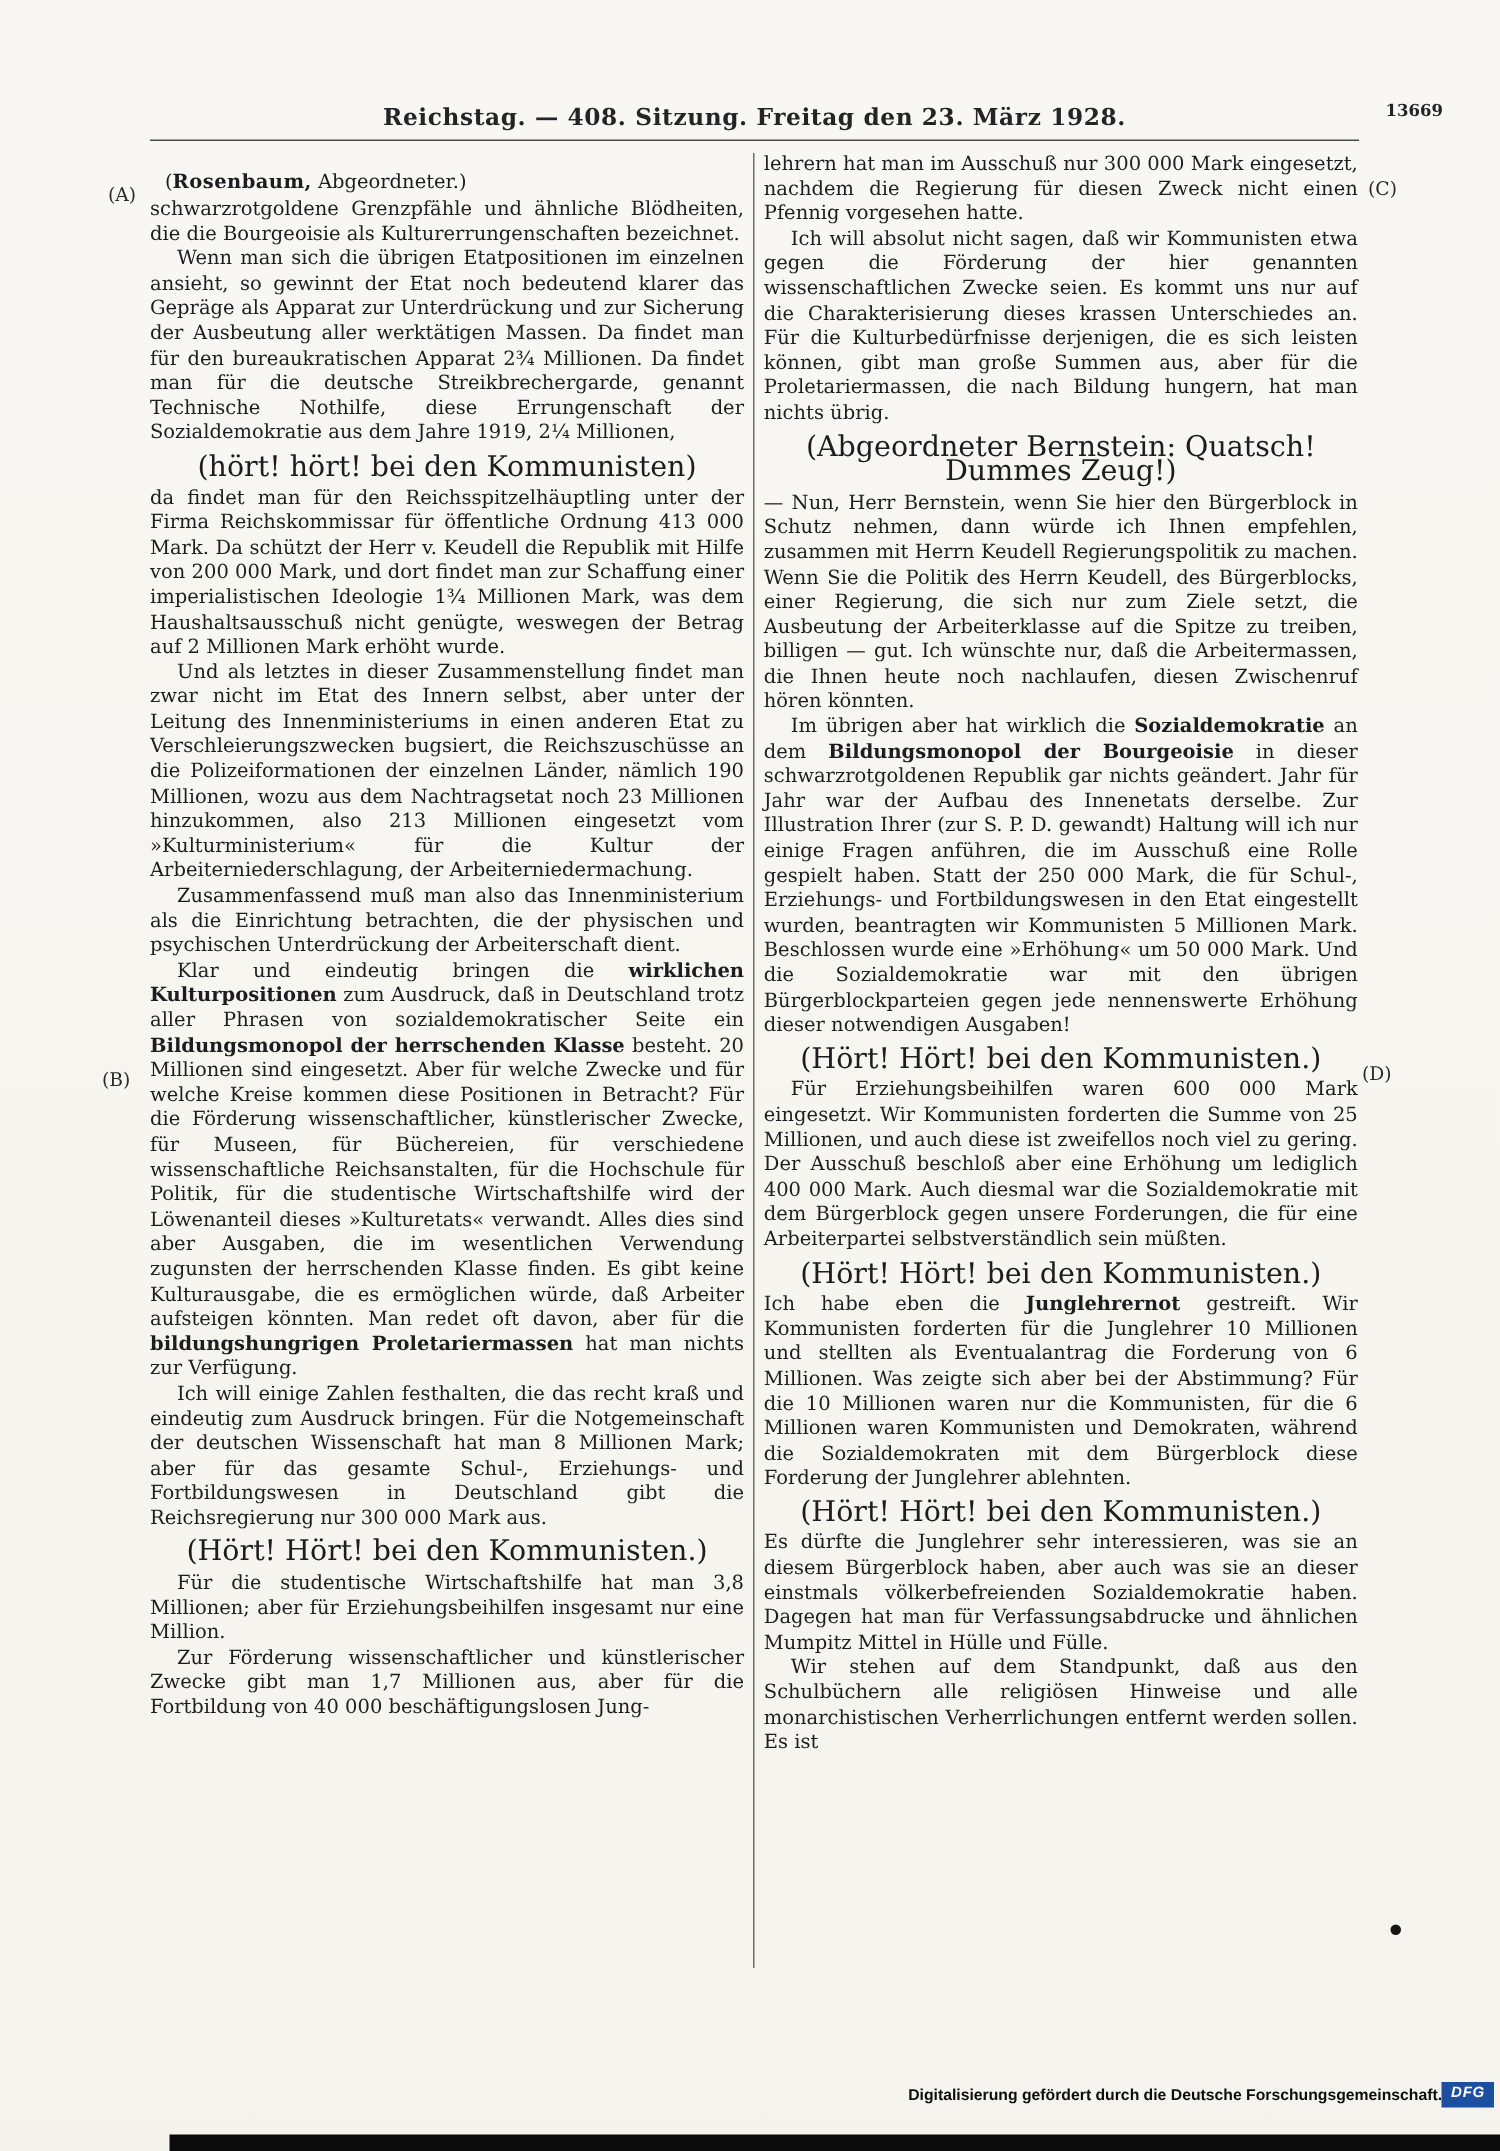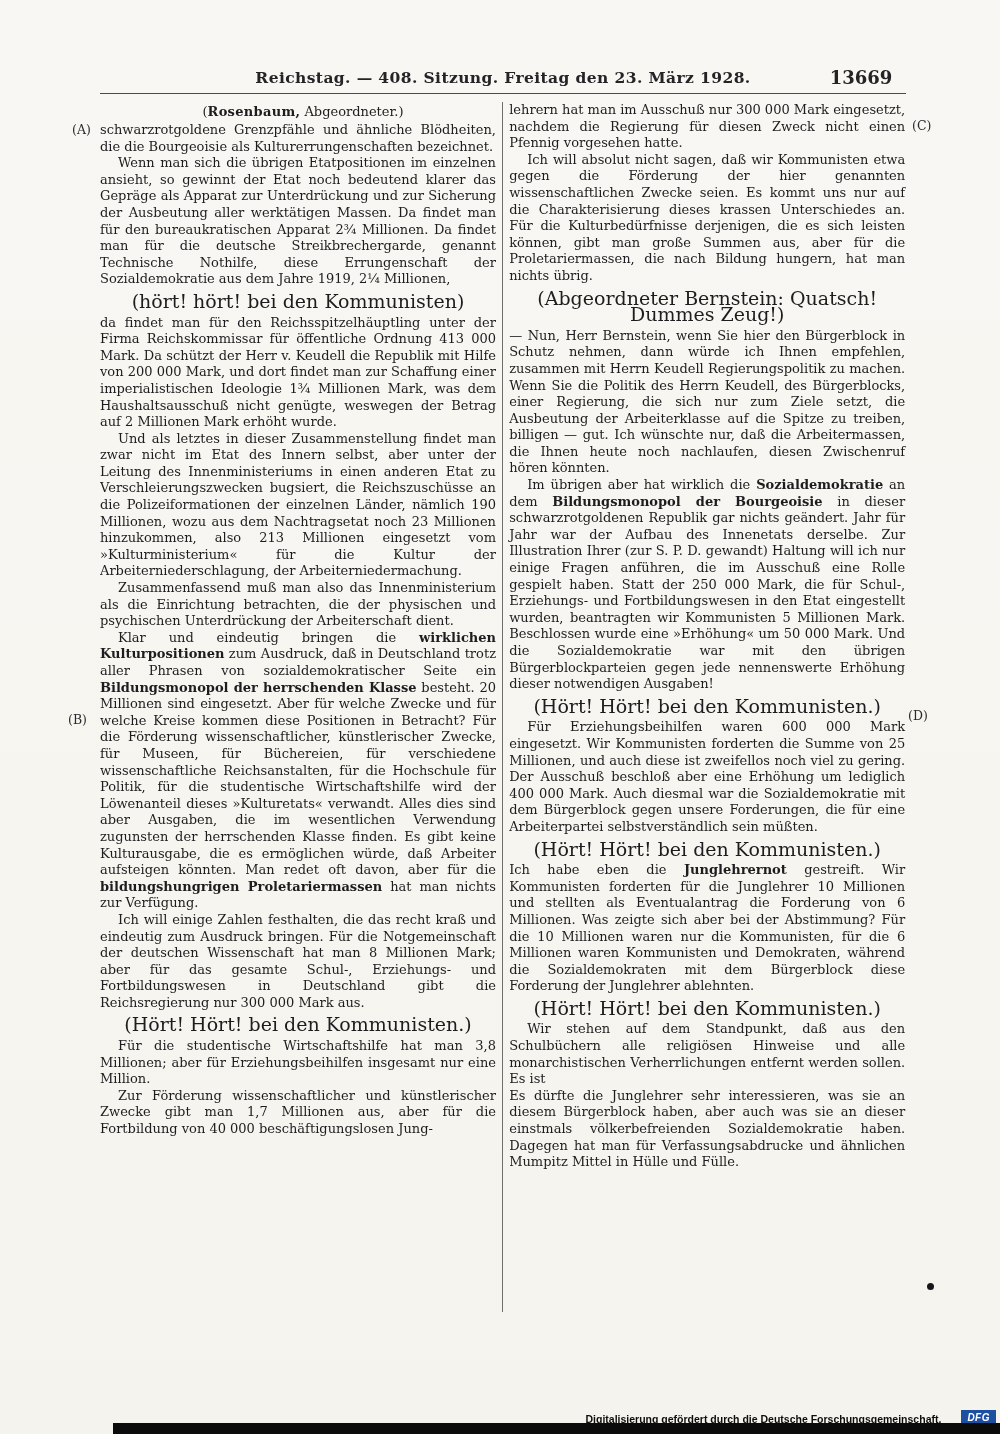--- a/index.html
+++ b/index.html
@@ -16,22 +16,22 @@
     overflow:hidden;
   }
 
   
   .header-title {
     position:absolute; top:68px; left:100px; width:806px;
     text-align:center; font-size:15.5px; letter-spacing:.4px;
     font-weight:bold; color:#242326;
   }
   .header-page-number {
-    position:absolute; top:67px; left:806px; width:110px;
-    font-size:18px; font-weight:bold; text-align:center; color:#242326;
+    position:absolute; top:67px; left:852px; width:110px;
+    font-size:11px; font-weight:bold; text-align:right; color:#242326;
   }
   .header-rule {
     position:absolute; top:93px; left:100px; width:806px; height:1.4px;
     background:#4c4b49;
   }
 
   
   .margin-marker {
     position:absolute; font-size:12.5px; color:#2a292c;
     font-family:"DejaVu Serif", serif;
@@ -43,39 +43,39 @@
 
   
   .content {
     position:absolute; top:102px; left:100px; width:806px; height:1210px;
     display:flex; overflow:hidden;
   }
   .col { width:396px; }
   .col-divider { width:1.2px; background:#6f6e6b; margin:0 6px; }
 
   .speaker-note {
-    font-size:13px; margin:2px 0 3px 10px; color:#1d1c1e;text-align:center;
+    font-size:13px; margin:12px 0 3px 10px; color:#1d1c1e;
   }
   .speaker-note b { letter-spacing:.3px; }
 
   .para {
     font-size:13px; line-height:16.6px; text-align:justify;
     color:#1d1c1e; overflow-wrap:break-word;
   }
   .para.indent { text-indent:18px; }
   .interjection {
     font-size:19px; line-height:16.6px; text-align:center;
     margin:5px 0; color:#1d1c1e;
   }
   b { font-weight:bold; }
 
   
   .footer {
-    position:absolute; right:4px; bottom:7px;
-    display:flex; align-items:center; gap:20px;
+    position:absolute; right:4px; bottom:29px;
+    display:flex; align-items:center; gap:0;
     font-family:"Liberation Sans", sans-serif;
   }
   .footer-credit {
     font-size:10.5px; font-weight:bold; color:#0d0d0d;
   }
   .dfg-logo {
     display:inline-block; background:#1d4fa1; color:#ffffff;
     font-size:10px; font-weight:bold; letter-spacing:.5px;
     padding:2px 6px 3px 6px; line-height:12px;
     font-family:"Liberation Sans", sans-serif;
@@ -127,22 +127,22 @@
           <p class="para">lehrern hat man im Ausschuß nur 300 000 Mark eingesetzt, nachdem die Regierung für diesen Zweck nicht einen Pfennig vorgesehen hatte.</p>
           <p class="para indent">Ich will absolut nicht sagen, daß wir Kommunisten etwa gegen die Förderung der hier genannten wissenschaftlichen Zwecke seien. Es kommt uns nur auf die Charakterisierung dieses krassen Unterschiedes an. Für die Kulturbedürfnisse derjenigen, die es sich leisten können, gibt man große Summen aus, aber für die Proletariermassen, die nach Bildung hungern, hat man nichts übrig.</p>
           <p class="interjection">(Abgeordneter Bernstein: Quatsch! Dummes Zeug!)</p>
           <p class="para">— Nun, Herr Bernstein, wenn Sie hier den Bürgerblock in Schutz nehmen, dann würde ich Ihnen empfehlen, zusammen mit Herrn Keudell Regierungspolitik zu machen. Wenn Sie die Politik des Herrn Keudell, des Bürgerblocks, einer Regierung, die sich nur zum Ziele setzt, die Ausbeutung der Arbeiterklasse auf die Spitze zu treiben, billigen — gut. Ich wünschte nur, daß die Arbeitermassen, die Ihnen heute noch nachlaufen, diesen Zwischenruf hören könnten.</p>
           <p class="para indent">Im übrigen aber hat wirklich die <b>Sozialdemokratie</b> an dem <b>Bildungsmonopol der Bourgeoisie</b> in dieser schwarzrotgoldenen Republik gar nichts geändert. Jahr für Jahr war der Aufbau des Innenetats derselbe. Zur Illustration Ihrer (zur S. P. D. gewandt) Haltung will ich nur einige Fragen anführen, die im Ausschuß eine Rolle gespielt haben. Statt der 250 000 Mark, die für Schul-, Erziehungs- und Fortbildungswesen in den Etat eingestellt wurden, beantragten wir Kommunisten 5 Millionen Mark. Beschlossen wurde eine »Erhöhung« um 50 000 Mark. Und die Sozialdemokratie war mit den übrigen Bürgerblockparteien gegen jede nennenswerte Erhöhung dieser notwendigen Ausgaben!</p>
           <p class="interjection">(Hört! Hört! bei den Kommunisten.)</p>
           <p class="para indent">Für Erziehungsbeihilfen waren 600 000 Mark eingesetzt. Wir Kommunisten forderten die Summe von 25 Millionen, und auch diese ist zweifellos noch viel zu gering. Der Ausschuß beschloß aber eine Erhöhung um lediglich 400 000 Mark. Auch diesmal war die Sozialdemokratie mit dem Bürgerblock gegen unsere Forderungen, die für eine Arbeiterpartei selbstverständlich sein müßten.</p>
           <p class="interjection">(Hört! Hört! bei den Kommunisten.)</p>
           <p class="para">Ich habe eben die <b>Junglehrernot</b> gestreift. Wir Kommunisten forderten für die Junglehrer 10 Millionen und stellten als Eventualantrag die Forderung von 6 Millionen. Was zeigte sich aber bei der Abstimmung? Für die 10 Millionen waren nur die Kommunisten, für die 6 Millionen waren Kommunisten und Demokraten, während die Sozialdemokraten mit dem Bürgerblock diese Forderung der Junglehrer ablehnten.</p>
           <p class="interjection">(Hört! Hört! bei den Kommunisten.)</p>
+          <p class="para">Es dürfte die Junglehrer sehr interessieren, was sie an diesem Bürgerblock haben, aber auch was sie an dieser einstmals völkerbefreienden Sozialdemokratie haben. Dagegen hat man für Verfassungsabdrucke und ähnlichen Mumpitz Mittel in Hülle und Fülle.</p>
           <p class="para indent">Wir stehen auf dem Standpunkt, daß aus den Schulbüchern alle religiösen Hinweise und alle monarchistischen Verherrlichungen entfernt werden sollen. Es ist</p>
-          <p class="para">Es dürfte die Junglehrer sehr interessieren, was sie an diesem Bürgerblock haben, aber auch was sie an dieser einstmals völkerbefreienden Sozialdemokratie haben. Dagegen hat man für Verfassungsabdrucke und ähnlichen Mumpitz Mittel in Hülle und Fülle.</p>
         </div>
     </div>
   </div>
 
   <div class="end-dot"></div>
 
   <div class="footer">
     <span class="footer-credit">Digitalisierung gefördert durch die Deutsche Forschungsgemeinschaft.</span>
     <span class="dfg-logo" style="background: rgb(29, 79, 161);">DFG</span>
   </div>

